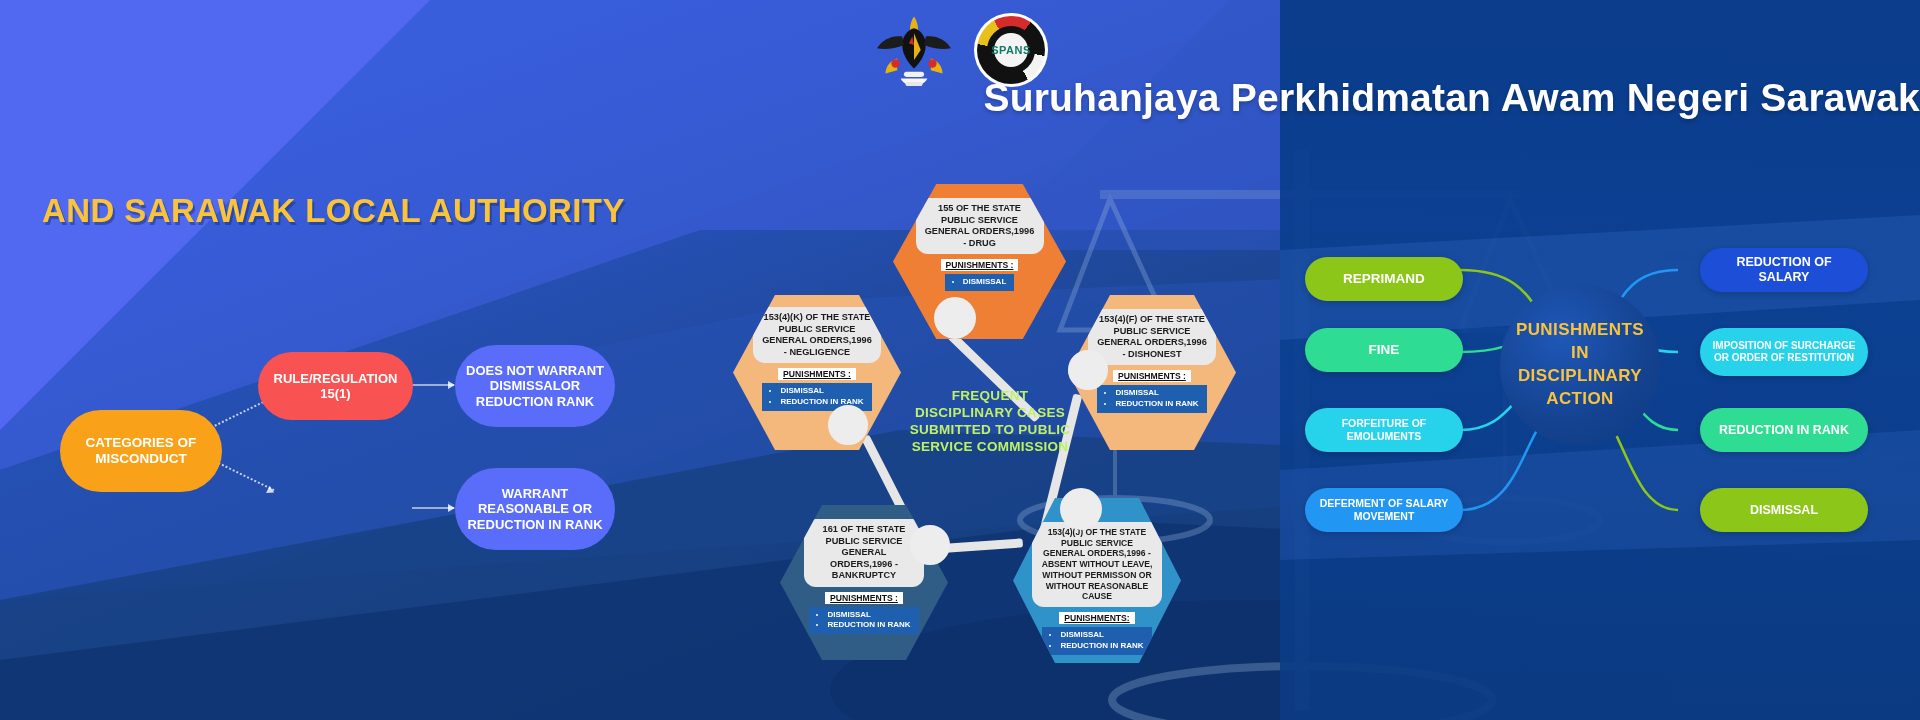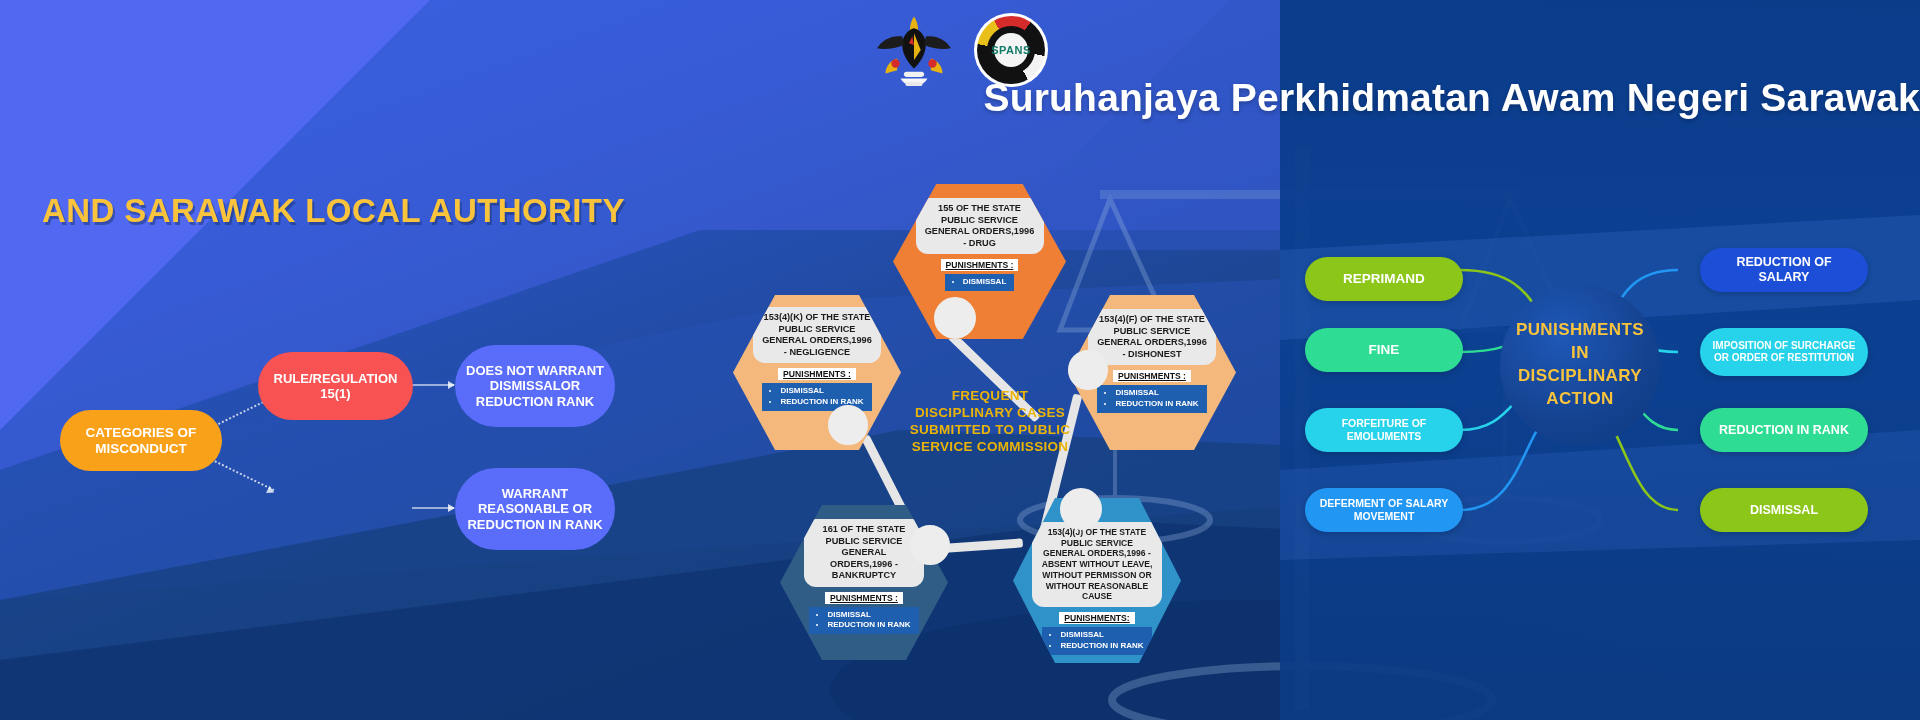--- a/index.html
+++ b/index.html
@@ -95,21 +95,21 @@
   }
   .pun-list li { list-style: disc; margin-left: 12px; line-height: 1.35; font-weight: bold; }
 
   .node-dot {
     position: absolute; border-radius: 50%; background: #ededed;
     border: 3px solid #ededed;
   }
   .link-bar { position: absolute; background: #e6e6e6; transform-origin: left center; border-radius: 3px; }
 
   .center-label {
-    position: absolute; text-align: center; color: #eab308;
+    position: absolute; text-align: center; color: #bef264;
     font-weight: bold; line-height: 1.25; font-size: 13.5px; letter-spacing: .3px;
   }
 
   
   .mm-pill {
     position: absolute; border-radius: 999px; display: flex; align-items: center;
     justify-content: center; text-align: center; color: #fff; font-weight: bold;
     padding: 4px 10px; line-height: 1.2;
     box-shadow: 0 2px 6px rgba(0,0,0,.18);
   }
@@ -185,21 +185,21 @@
 
   <div class="headline">
     <div>AND SARAWAK LOCAL AUTHORITY</div>
   </div>
 
   <div class="flow-line dotted" style="left:204px; top:430px; width:78px; transform:rotate(-26deg);"></div>
   <div class="flow-line dotted" style="left:204px; top:455px; width:78px; transform:rotate(26deg);"></div>
   <div class="flow-line" style="left:412px; top:384px; width:42px;"></div>
   <div class="flow-line" style="left:412px; top:507px; width:42px;"></div>
 
-  <div class="pill pill-orange" style="left:60px; top:410px; width:162px; height:61px; font-size:13.5px;">CATEGORIES OF MISCONDUCT</div>
+  <div class="pill pill-orange" style="left:60px; top:410px; width:162px; height:82px; font-size:13.5px;">CATEGORIES OF MISCONDUCT</div>
 
   <div class="pill pill-red" style="left:258px; top:352px; width:155px; height:68px; font-size:13px;">RULE/REGULATION 15(1)</div>
 
   <div class="pill pill-blue" style="left:455px; top:345px; width:160px; height:82px; font-size:13px;">DOES NOT WARRANT DISMISSALOR REDUCTION RANK</div>
 
 
   <div class="pill pill-blue" style="left:455px; top:468px; width:160px; height:82px; font-size:13px;">WARRANT REASONABLE OR REDUCTION IN RANK</div>
 
   <div class="link-bar" style="left:875px; top:340px; width:115px; height:9px; transform:rotate(128deg);"></div>
   <div class="link-bar" style="left:950px; top:330px; width:122px; height:9px; transform:rotate(44deg);"></div>

